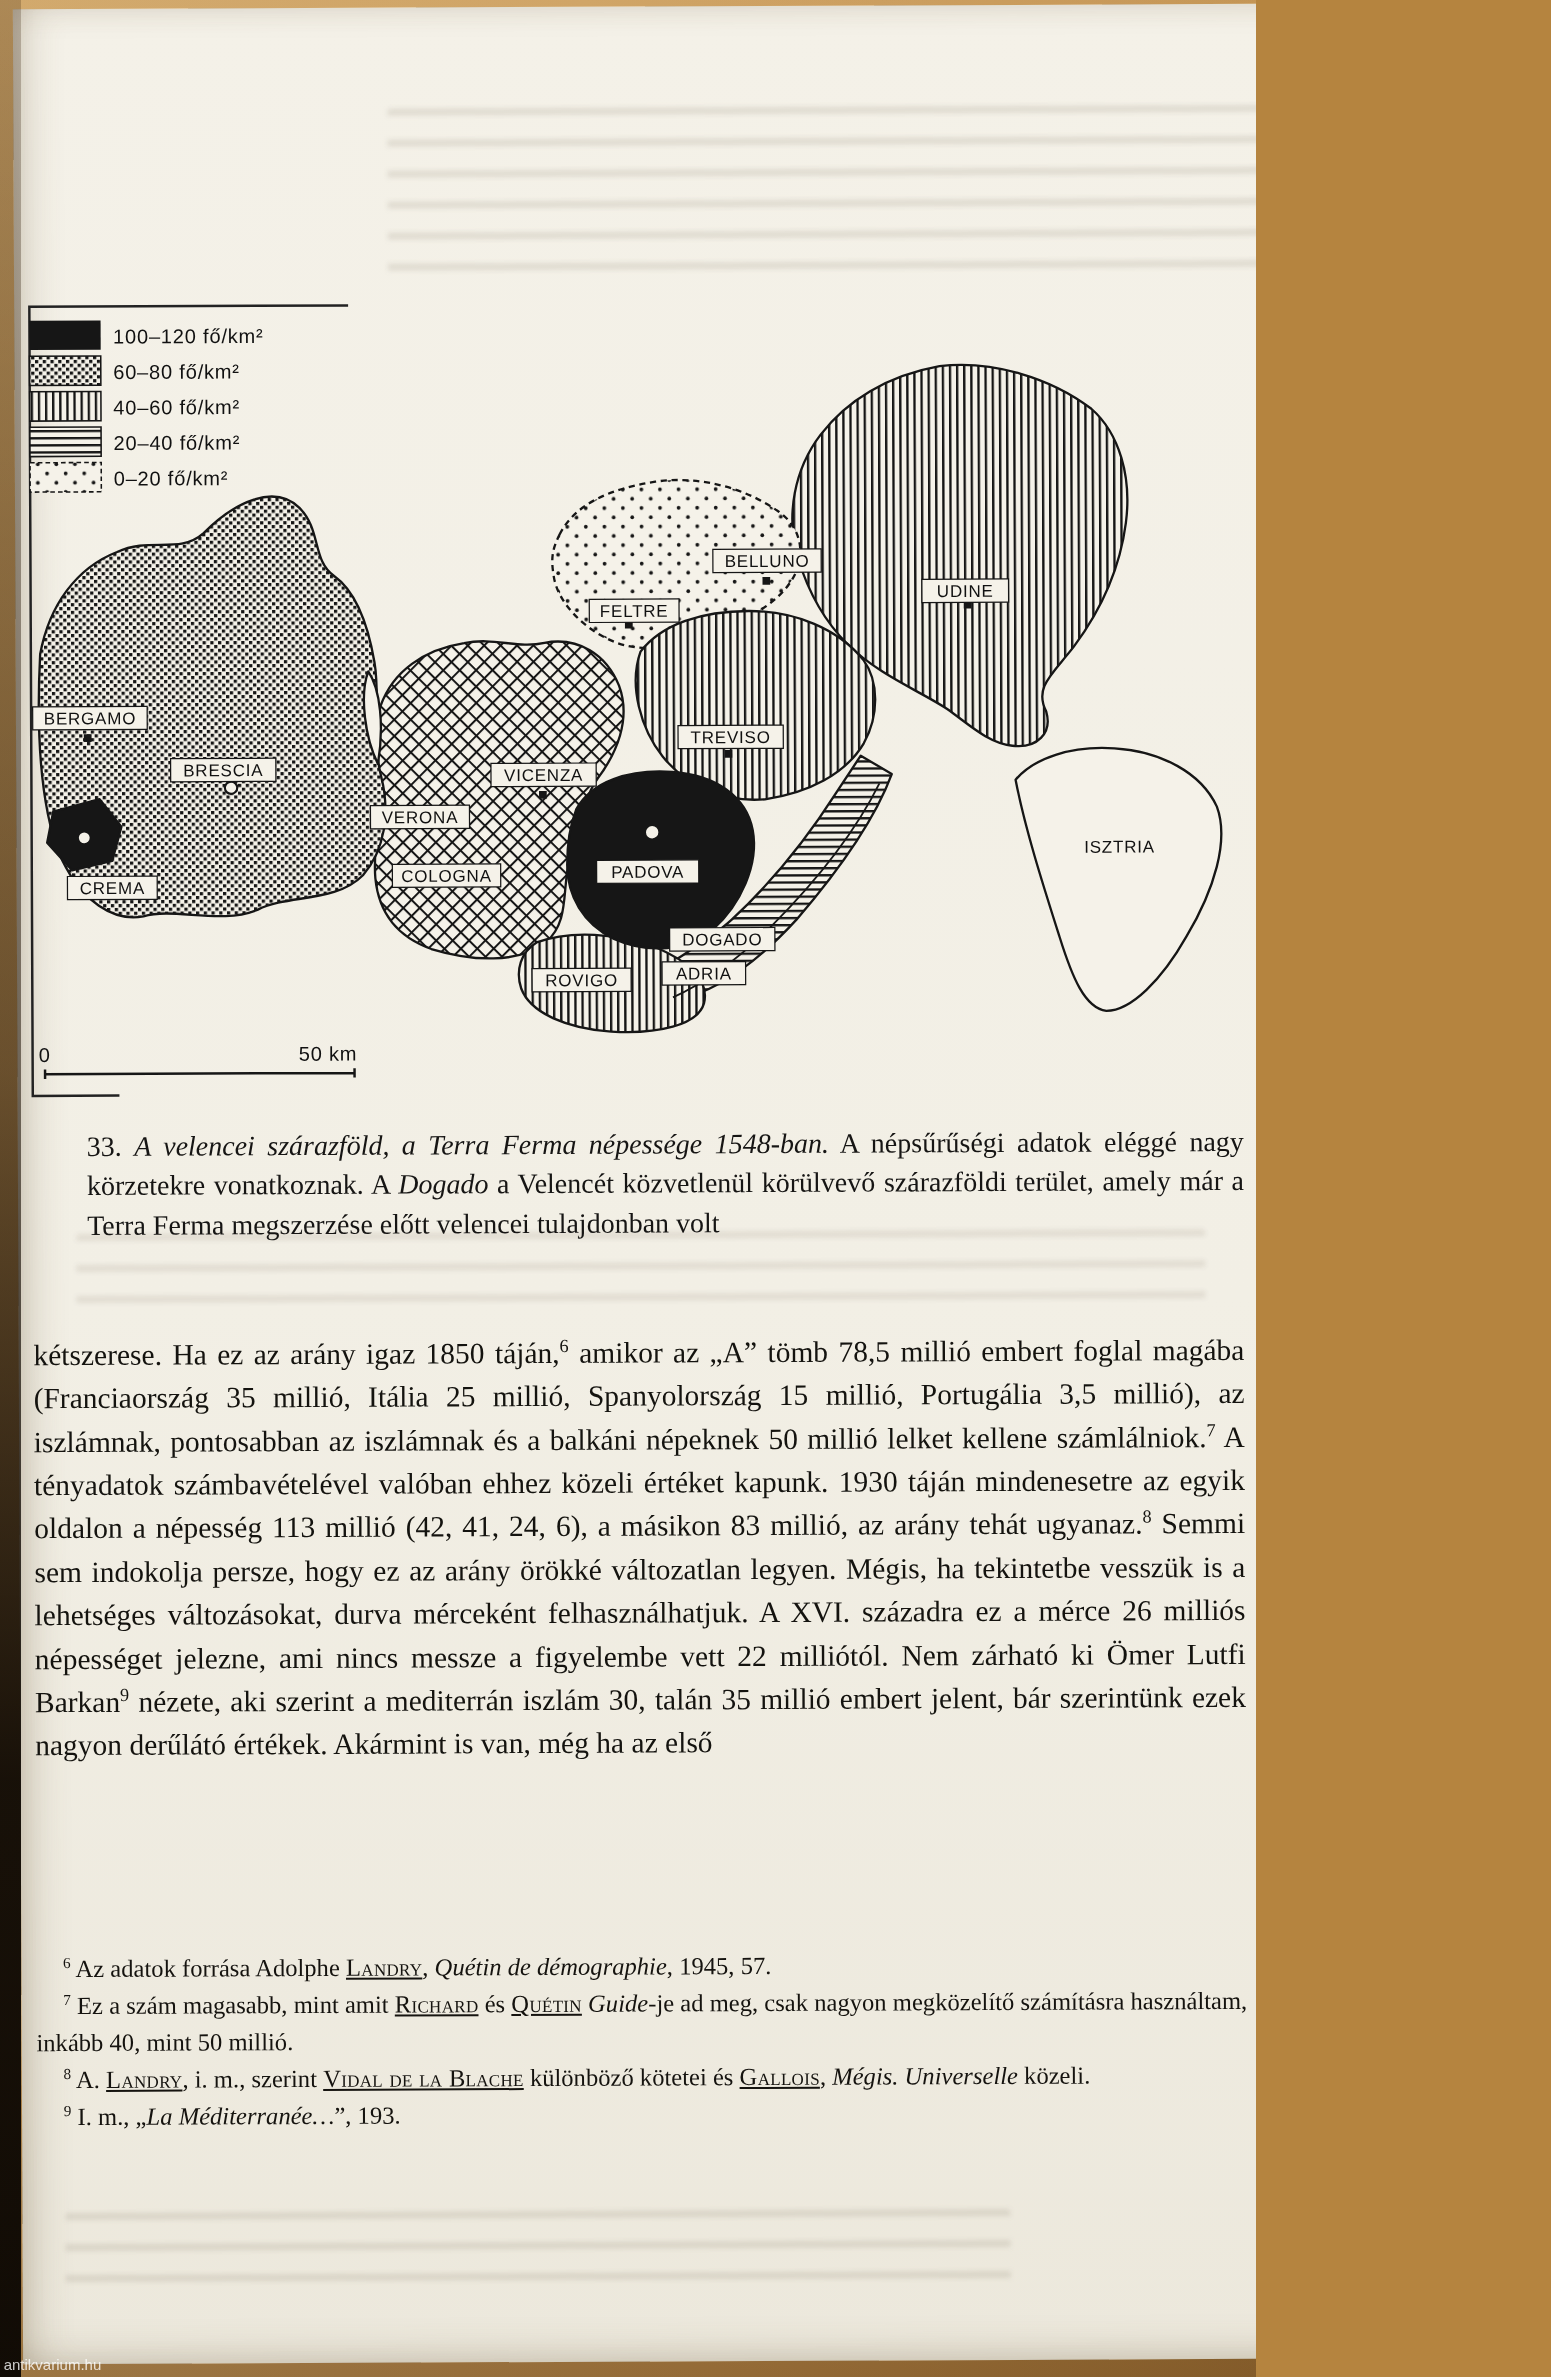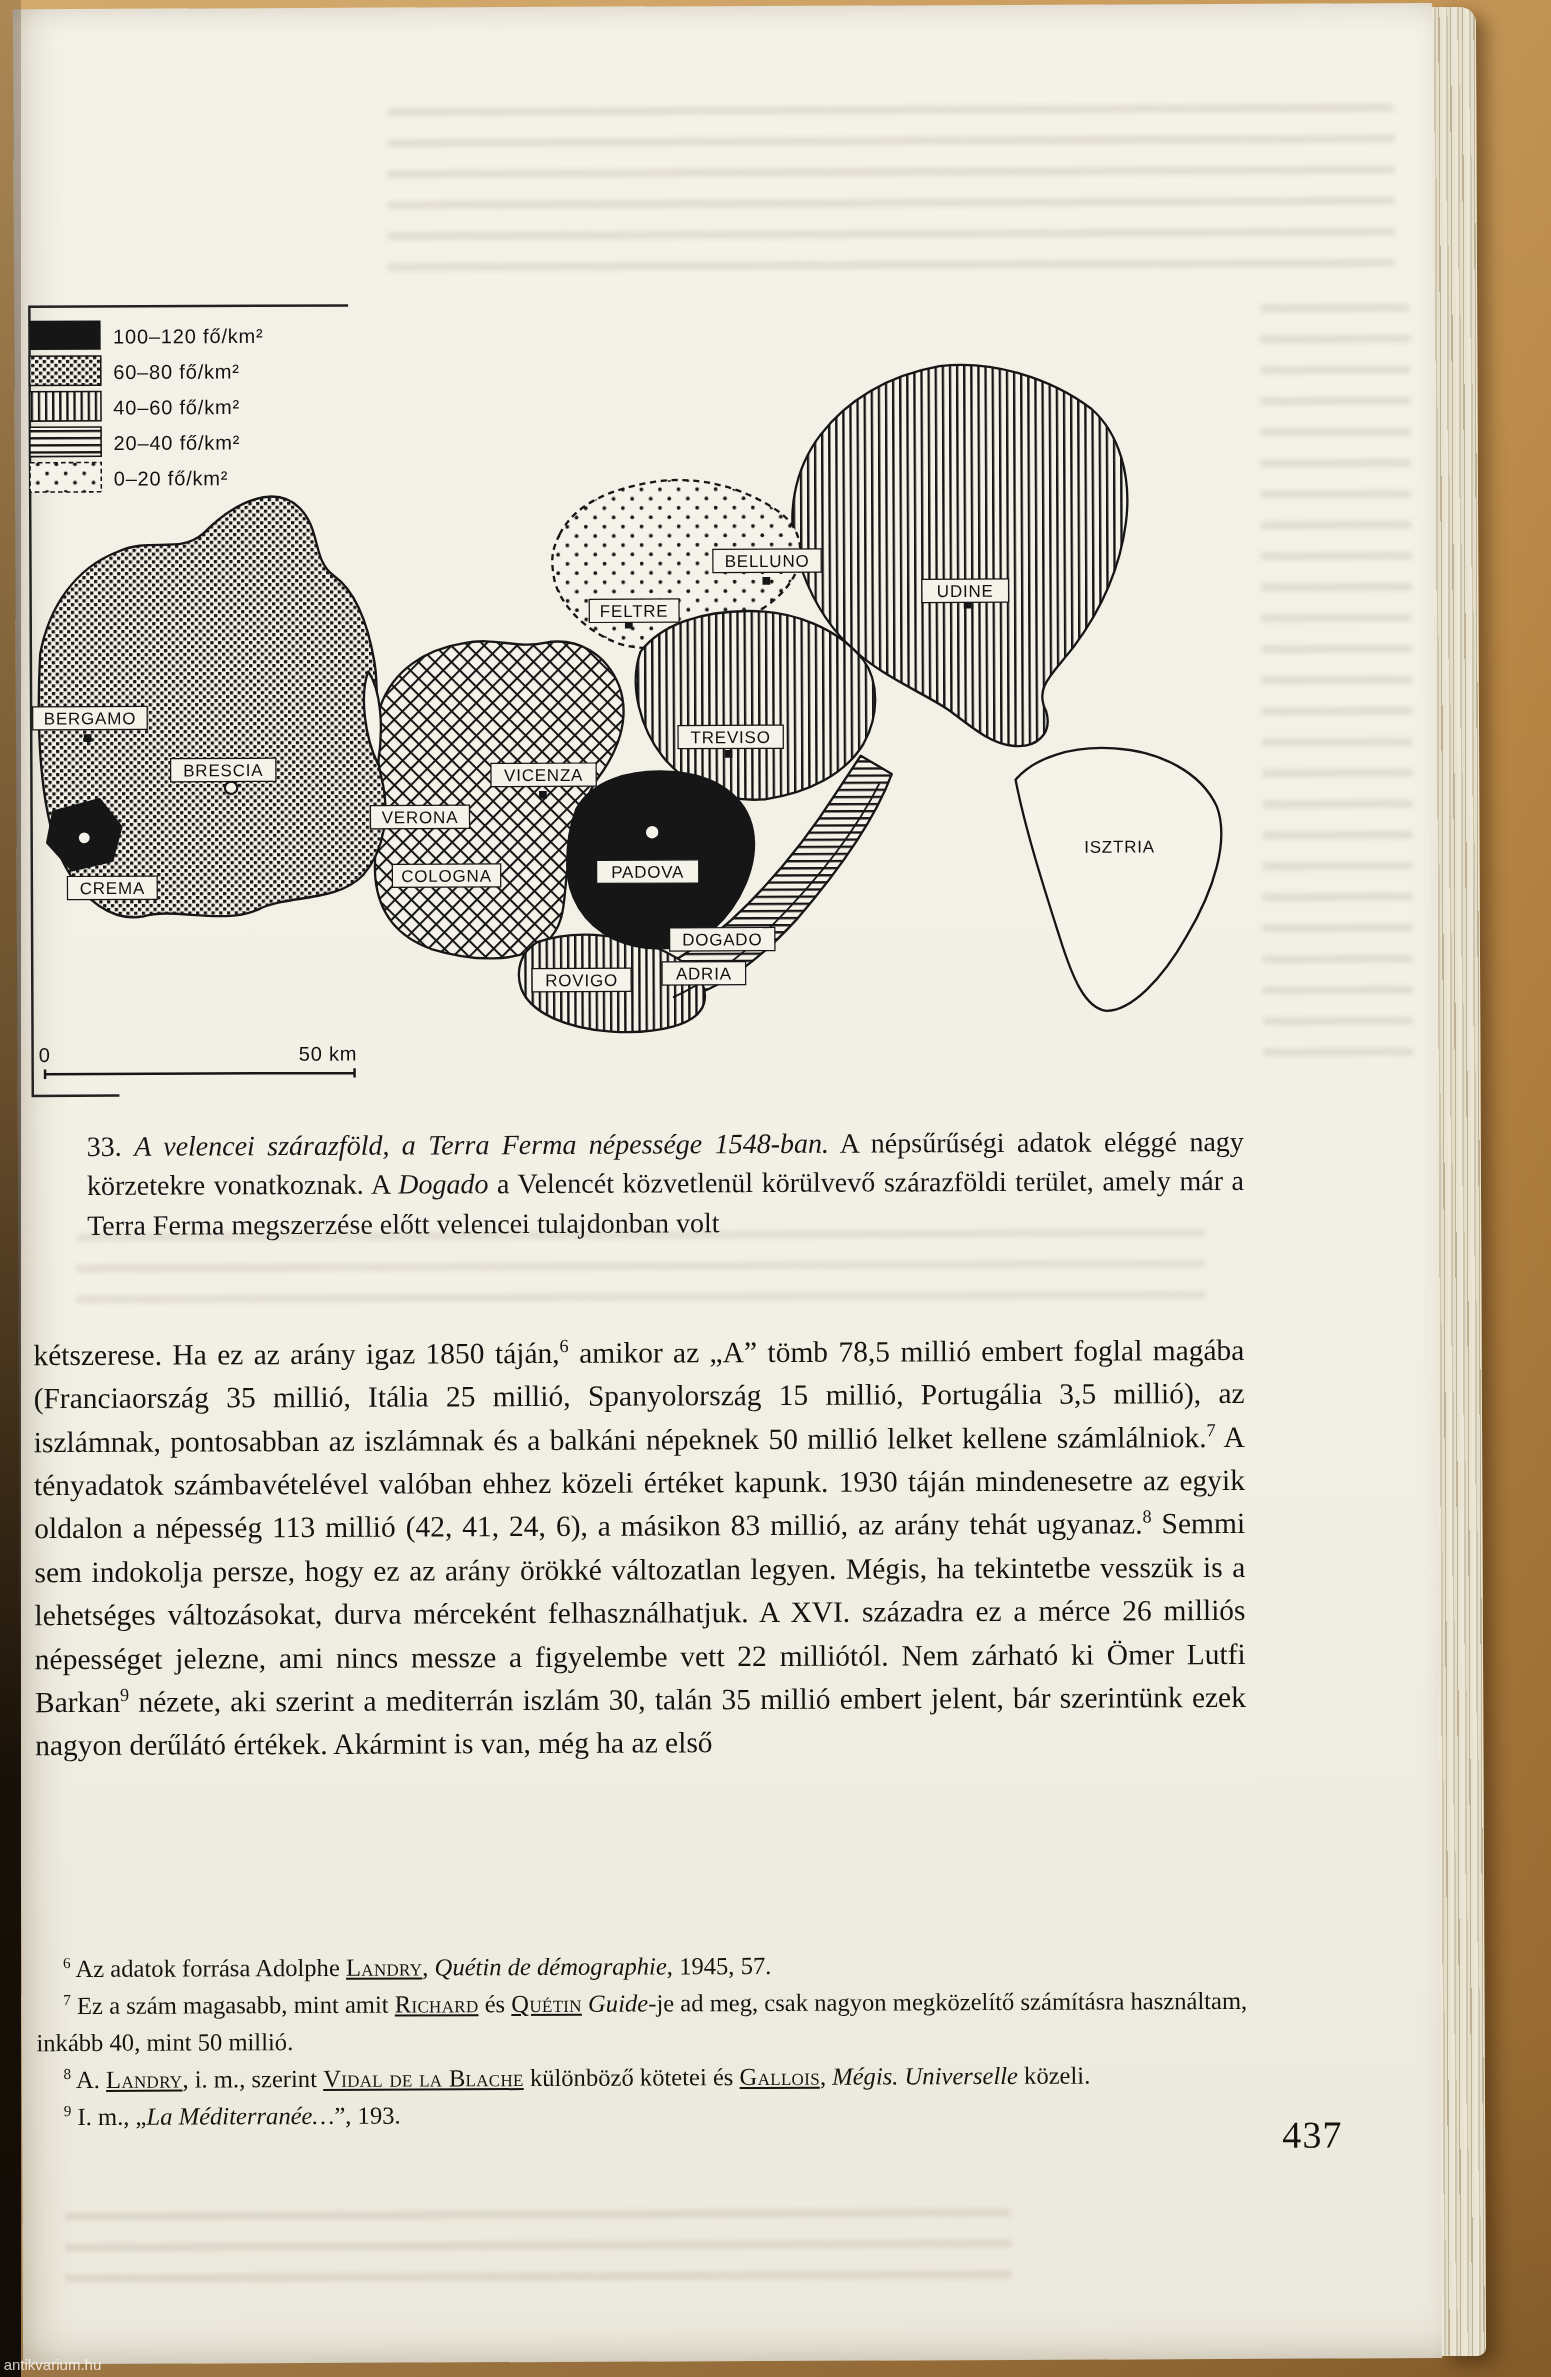--- a/index.html
+++ b/index.html
@@ -1,19 +1,19 @@
 <!DOCTYPE html>
 <html style="font-size:9.8px"><head>
 <meta charset="utf-8">
 <style>
   * { margin:0; padding:0; box-sizing:border-box; }
   html,body { width:1551px; height:2377px; }
   body { background:#b5843f; font-family:"Liberation Serif", serif; }
 
-  .scene { position:relative; width:1551px; height:2377px; overflow:hidden;
+  .scene { position:relative; width:1256px; height:2377px; overflow:hidden;
     background:
       linear-gradient(180deg, rgba(255,235,200,0.10) 0%, rgba(0,0,0,0) 30%, rgba(60,30,5,0.18) 85%, rgba(40,20,4,0.30) 100%),
       linear-gradient(100deg, #cda263 0%, #cb9d5c 35%, #c18f4c 70%, #aa7a3a 100%);
   }
   .gutter-shadow { position:absolute; left:0; top:0; width:21px; height:100%;
     background:linear-gradient(180deg, rgba(60,38,15,0.25) 0%, rgba(30,18,6,0.55) 45%, rgba(10,6,2,0.92) 75%, rgba(10,6,2,0.95) 100%); }
 
   .book { position:absolute; left:18.4px; top:6.1px; width:1492px; height:2363px; transform:rotate(-0.25deg); }
   .page-stack { position:absolute; left:1418px; top:3.7px; width:45px; height:2349px;
     border-radius:0 16px 8.6px 0;

